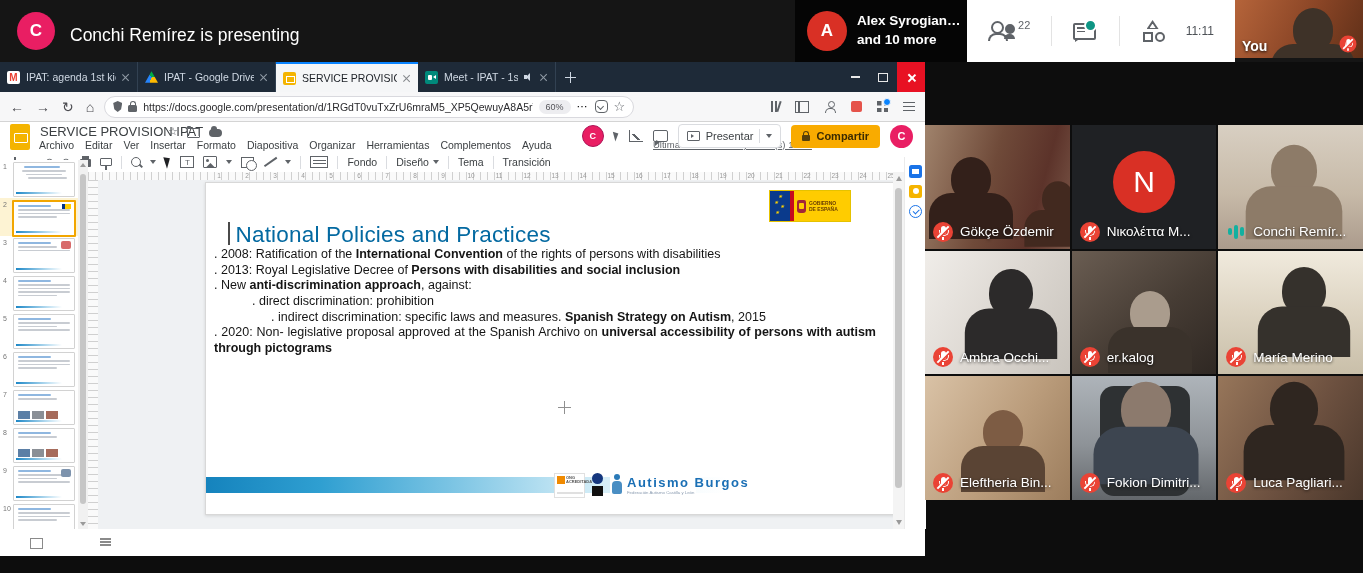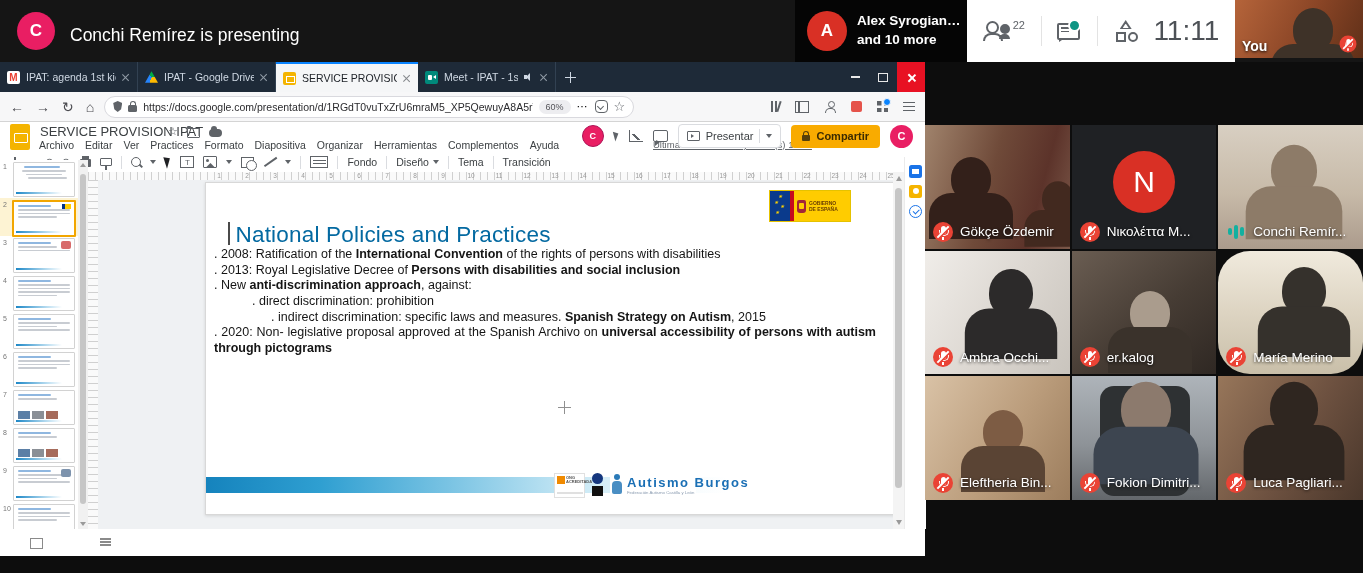--- a/index.html
+++ b/index.html
@@ -30,21 +30,21 @@
   .chat-ic .bub{position:absolute;left:0;top:2px;width:19px;height:13px;border:2px solid #5f6368;border-radius:2px;}
   .chat-ic .ln{position:absolute;left:4px;width:11px;height:1.6px;background:#5f6368;}
   .chat-ic .tail{position:absolute;left:2px;top:17px;width:0;height:0;border-top:4px solid #5f6368;border-right:6px solid transparent;}
   .chat-ic .dot{position:absolute;right:0;top:-2px;width:9px;height:9px;border-radius:50%;background:#0e9584;border:2px solid #fff;}
   
   .act-ic{position:relative;width:24px;height:22px;}
   .act-ic .tri{position:absolute;left:6px;top:0;width:12px;height:9px;background:#5f6368;clip-path:polygon(50% 0,0 100%,100% 100%);}
   .act-ic .tri i{position:absolute;left:3px;top:3.5px;width:6px;height:4.5px;background:#fff;clip-path:polygon(50% 0,0 100%,100% 100%);}
   .act-ic .sq{position:absolute;left:2px;top:12px;width:6px;height:6px;border:2px solid #5f6368;}
   .act-ic .ci{position:absolute;left:14px;top:12px;width:6px;height:6px;border:2px solid #5f6368;border-radius:50%;}
-  .clock{font-size:28px;color:#4d5156;}
+  .clock{font-size:12px;color:#4d5156;}
   
   .you-tile{position:absolute;left:1235px;top:0;width:128px;height:58px;overflow:hidden;
             background:linear-gradient(115deg,#b5643a 0%,#8a4526 55%,#5f2f18 100%);}
   .name-tag{position:absolute;left:7px;bottom:4px;color:#fff;font-weight:bold;font-size:14px;text-shadow:0 1px 3px rgba(0,0,0,.9);}
 
   
   .mico{position:relative;width:20px;height:20px;border-radius:50%;background:#ea4335;flex:none;}
   .mico .bdy{position:absolute;left:8px;top:4px;width:4.5px;height:8px;background:#fff;border-radius:2.5px;}
   .mico .arc{position:absolute;left:5.5px;top:8px;width:8px;height:5px;border:1.6px solid #fff;border-top:none;border-radius:0 0 7px 7px;}
   .mico .stm{position:absolute;left:9.4px;top:15px;width:1.8px;height:3px;background:#fff;}
@@ -63,21 +63,21 @@
   .tile .label span{color:#fff;font-size:13.5px;white-space:nowrap;text-shadow:0 1px 3px rgba(0,0,0,.8);}
   .per{position:absolute;}
   .per .hd{width:40px;height:44px;border-radius:50% 50% 46% 46%;background:var(--c);margin:0 auto;}
   .per .sh{width:84px;height:46px;border-radius:22px 22px 0 0;background:var(--c);margin-top:-8px;}
   .t-nik{background:#1f2124;}
   .n-avatar{position:absolute;left:50%;top:50%;transform:translate(-50%,-58%);width:62px;height:62px;background:#d93025;font-size:30px;font-weight:normal;}
   .t-gokce{background:linear-gradient(105deg,#a0836c 0%,#6f4a39 45%,#5c332a 75%,#7c594a 100%);}
   .t-conchi{background:linear-gradient(180deg,#d8cfc2 0%,#c7baa8 55%,#ab9b8c 100%);}
   .t-ambra{background:linear-gradient(120deg,#f0ede9 0%,#ddd8d2 50%,#c9c4bd 100%);}
   .t-erkalog{background:linear-gradient(140deg,#6a5d52 0%,#463c34 55%,#2f2823 100%);}
-  .t-maria{background:linear-gradient(180deg,#f0ead d 0%,#ddd4c2 50%,#c9bfa9 100%);border-radius:32px;}
+  .t-maria{background:linear-gradient(180deg,#f0ead d 0%,#ddd4c2 50%,#c9bfa9 100%);}
   .t-maria{background:linear-gradient(180deg,#f0eadd 0%,#ddd4c2 50%,#c9bfa9 100%);}
   .t-elef{background:linear-gradient(120deg,#d9c2a6 0%,#bb9d7c 55%,#9c7d5d 100%);text-align:right;}
   .t-fokion{background:linear-gradient(180deg,#aeb4ba 0%,#8e9398 55%,#63676b 100%);}
   .t-luca{background:linear-gradient(120deg,#97765a 0%,#6d5140 55%,#4a372b 100%);}
 
   
   .share{position:absolute;left:0;top:62px;width:925px;height:494px;background:#fff;}
   
   .tabbar{position:absolute;left:0;top:0;width:925px;height:30px;background:#1e2a38;display:flex;align-items:stretch;}
   .tab{position:relative;width:123px;display:flex;align-items:center;gap:6px;padding:0 7px;border-right:1px solid #324152;cursor:pointer;}
@@ -447,21 +447,21 @@
       <div class="doc-title">SERVICE PROVISION IPAT</div>
       <div class="doc-title-icons">
         <span>☆</span>
         <span class="fold"></span>
         <span class="cloudok"></span>
       </div>
       <div class="menubar">
           <span>Archivo</span>
           <span>Editar</span>
           <span>Ver</span>
-          <span>Practices</span>
+          <span>Insertar</span>
           <span>Formato</span>
           <span>Diapositiva</span>
           <span>Organizar</span>
           <span>Herramientas</span>
           <span>Complementos</span>
           <span>Ayuda</span>
         </div>
       <div class="lastmod">Última modificación ayer a la(s) 15:53</div>
       <div class="hdr-right">
         <div class="avatar presence">C</div>

